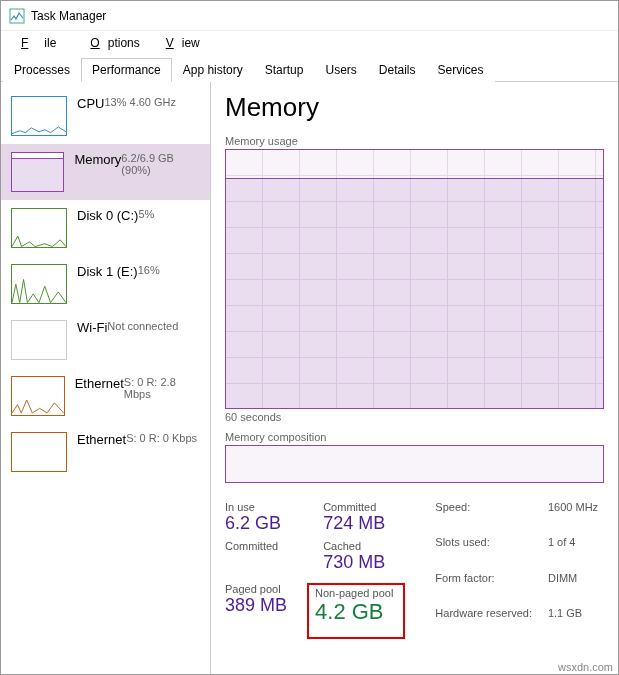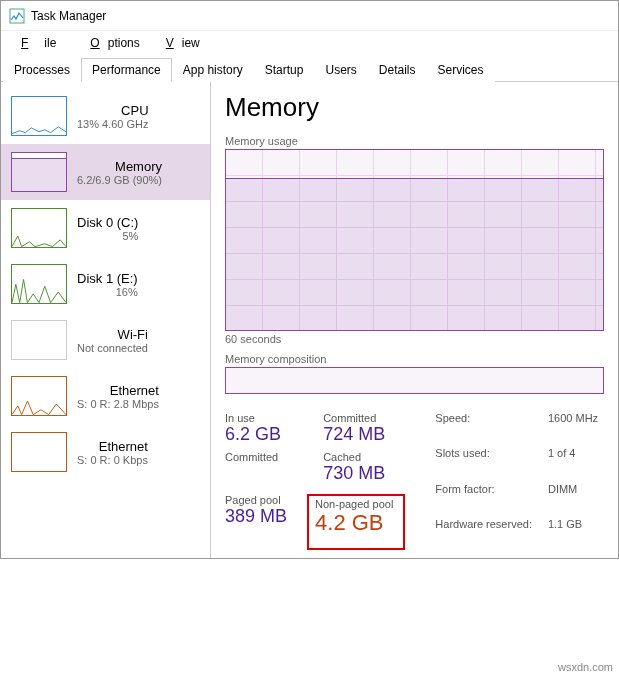--- a/index.html
+++ b/index.html
@@ -1,51 +1,51 @@
 <!DOCTYPE html>
 <html><head>
 <meta charset="utf-8">
 <style>
 * { box-sizing: border-box; margin: 0; padding: 0; font-family: "Segoe UI", Tahoma, sans-serif; }
 body { background: #fff; width: 619px; height: 675px; overflow: hidden; font-size: 12px; color: #000; }
-.window { border: 1px solid #999; width: 619px; height: 559px; display: flex; flex-direction: column; }
+.window { border: 1px solid #999; width: 619px; height: 675px; display: flex; flex-direction: column; }
 .titlebar { display: flex; align-items: center; height: 30px; padding: 0 8px; border-bottom: 1px solid #eee; }
 .titlebar .icon { width: 16px; height: 16px; margin-right: 6px; }
 .title-text { font-size: 12px; }
 .menubar { display: flex; gap: 2px; padding: 2px 4px; }
 .menubar span { padding: 3px 8px; cursor: default; }
 .menu-key { text-decoration: underline; }
 .tabbar { display: flex; border-bottom: 1px solid #ccc; padding-left: 2px; margin-top: 2px; }
 .tab { padding: 4px 10px; border: 1px solid transparent; cursor: default; position: relative; top: 1px; background:#fff; }
 .tab.active { border: 1px solid #ccc; border-bottom: 1px solid #fff; }
 .content { flex:1; display:flex; overflow:hidden; }
 .sidebar { width: 210px; border-right: 1px solid #ccc; padding: 6px 0; }
 .sb-item { display:flex; padding: 8px 10px; gap:10px; cursor:default; }
 .sb-item.selected { background:#e5d6e8; }
 .sb-graph { width:56px; height:40px; border:1px solid #999; position:relative; overflow:hidden; background:#fff; }
 .sb-graph .fill { position:absolute; left:0; right:0; }
-.sb-label { display:flex; flex-direction:column; justify-content:center;text-align:right; }
+.sb-label { display:flex; justify-content:center; }
 .sb-title { font-size:13px; }
 .sb-sub { font-size:11px; color:#666; }
 .main { flex:1; padding: 10px 14px 8px 14px; display:flex; flex-direction:column; overflow:hidden; }
 .main-title { font-size:26px; font-weight:300; margin-bottom: 12px; }
 .section-label { font-size:11px; color:#666; margin-bottom:2px; }
 .usage-chart { height:260px; border:1px solid #8e44ad; background: repeating-linear-gradient(to right, transparent 0, transparent 36px, #e8d5ec 36px, #e8d5ec 37px), repeating-linear-gradient(to bottom, transparent 0, transparent 25px, #e8d5ec 25px, #e8d5ec 26px), #f9f3fa; position:relative; overflow:hidden; }
 .usage-fill { position:absolute; left:0; right:0; bottom:0; top:28px; background: rgba(142,68,173,0.12); border-top:1px solid #8e44ad; }
 .comp-chart { height:38px; border:1px solid #8e44ad; background:#f9f3fa; margin-bottom: 8px; }
 .stats { display:flex; gap: 30px; margin-top:10px; }
 .stats-col { display:grid; grid-template-columns: auto auto; row-gap:0px; column-gap: 22px; }
 .stat-label { font-size:11px; color:#555; }
 .stat-value { font-size:18px; color:#4c1d95; margin-bottom:6px; }
 .props { font-size:11px; color:#555; display:grid; grid-template-columns: auto auto; column-gap: 16px; row-gap: 3px; }
 .pool-row { display:flex; gap: 20px; margin-top: 4px; justify-content: flex-end; }
 .pool { }
 .pool .stat-value { font-size:18px; }
 .highlighted { border: 2px solid #d00; padding: 2px 10px 6px 6px; }
-.highlighted .stat-value { font-size:22px; color:#c2410c; }
+.highlighted .stat-value { font-size:22px; color:#15803d; }
 .watermark { position:absolute; bottom:2px; right:6px; font-size:11px; color:#888; }
 svg { display:block; }
 </style>
 </head>
 <body>
 
 <div class="window">
 
   <div class="titlebar">
     <span class="icon">

